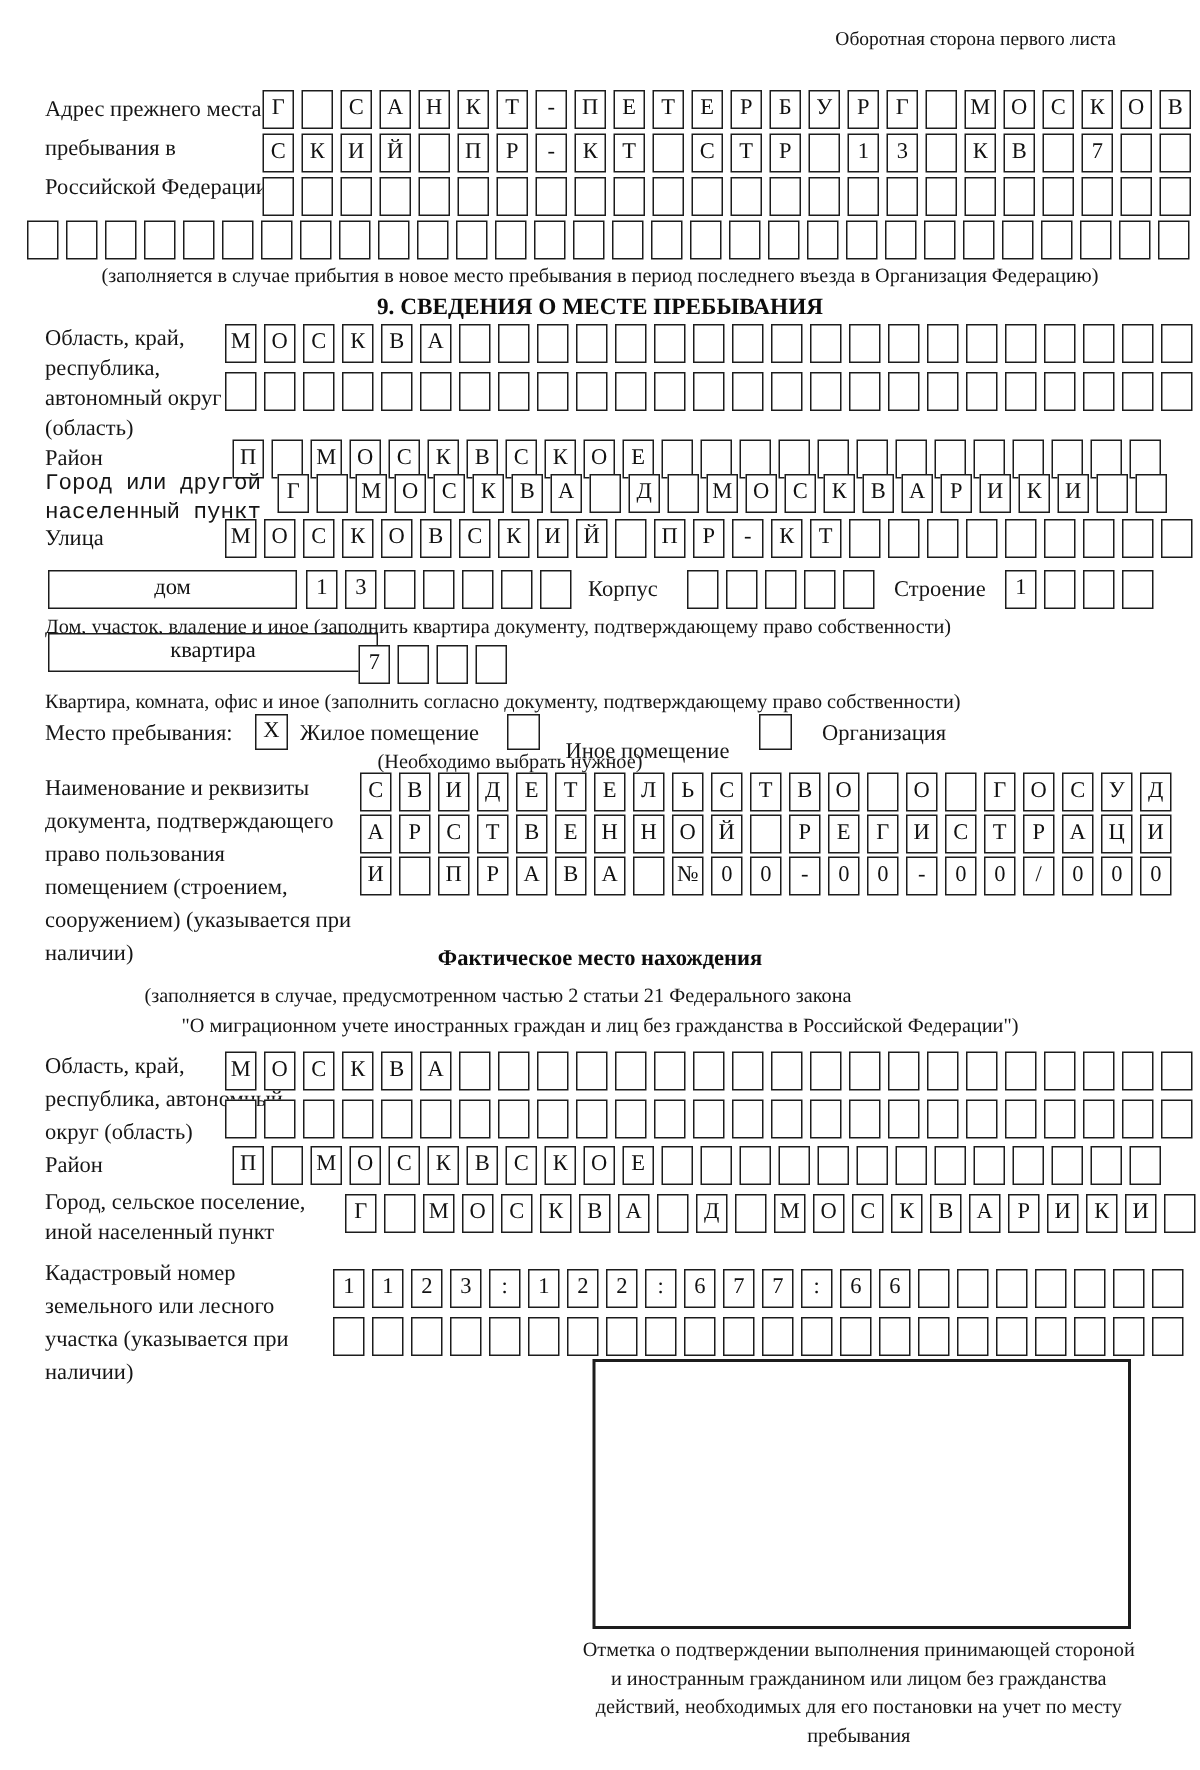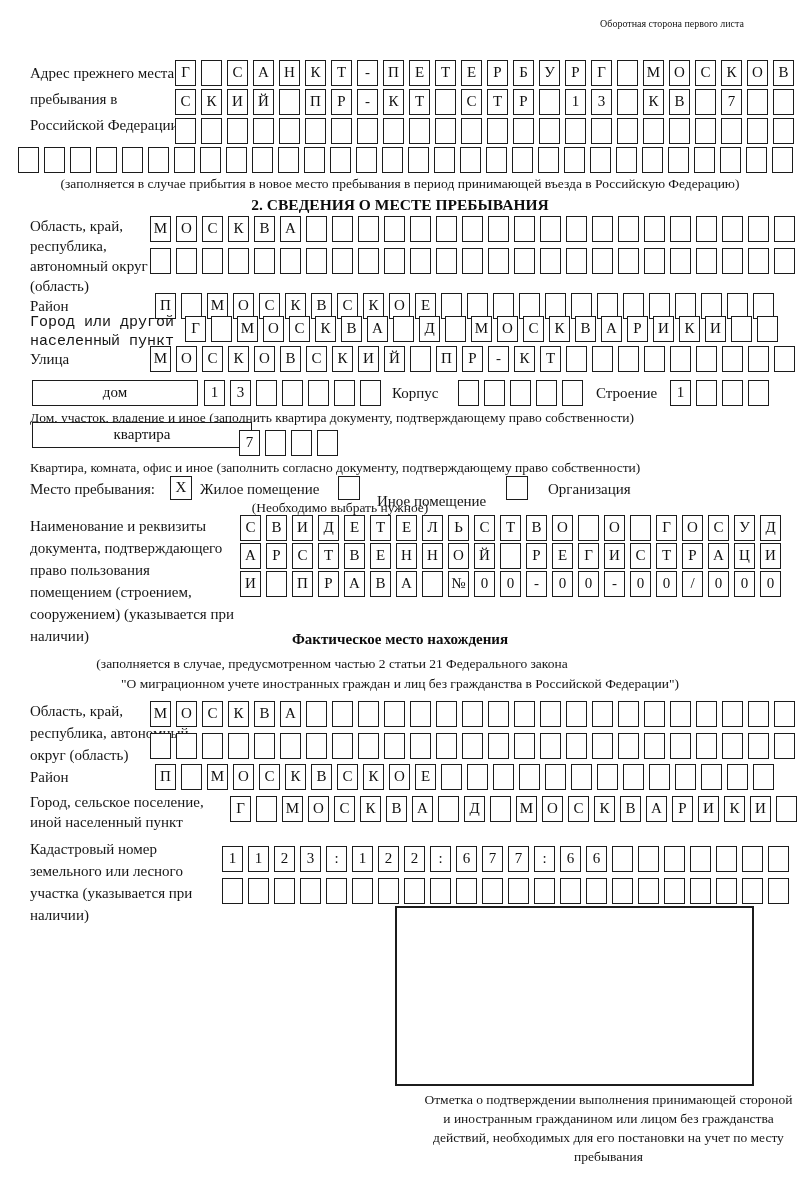--- a/index.html
+++ b/index.html
@@ -31,32 +31,32 @@
     text-align:center;vertical-align:middle;background:#fff;
   }
   .stampbox{
     position:absolute;border:2.5px solid #1c1c1c;background:#fff;
   }
   .ctr{text-align:center;}
 </style>
 </head>
 <body>
 
-<div class="abs note" style="top:18px;right:56px;font-size:10px;">Оборотная сторона первого листа</div>
+<div class="abs note" style="top:18px;right:56px;font-size:13px;">Оборотная сторона первого листа</div>
 
 <div class="abs lbl" style="left:30px;top:60px;width:150px;line-height:26px;">Адрес прежнего места пребывания в Российской Федерации</div>
 
 <div class="cellrow" style="left:175px;top:60px;"><span class="cell">Г</span><span class="cell"></span><span class="cell">С</span><span class="cell">А</span><span class="cell">Н</span><span class="cell">К</span><span class="cell">Т</span><span class="cell">-</span><span class="cell">П</span><span class="cell">Е</span><span class="cell">Т</span><span class="cell">Е</span><span class="cell">Р</span><span class="cell">Б</span><span class="cell">У</span><span class="cell">Р</span><span class="cell">Г</span><span class="cell"></span><span class="cell">М</span><span class="cell">О</span><span class="cell">С</span><span class="cell">К</span><span class="cell">О</span><span class="cell">В</span></div>
 <div class="cellrow" style="left:175px;top:89px;"><span class="cell">С</span><span class="cell">К</span><span class="cell">И</span><span class="cell">Й</span><span class="cell"></span><span class="cell">П</span><span class="cell">Р</span><span class="cell">-</span><span class="cell">К</span><span class="cell">Т</span><span class="cell"></span><span class="cell">С</span><span class="cell">Т</span><span class="cell">Р</span><span class="cell"></span><span class="cell">1</span><span class="cell">3</span><span class="cell"></span><span class="cell">К</span><span class="cell">В</span><span class="cell"></span><span class="cell">7</span><span class="cell"></span><span class="cell"></span></div>
 <div class="cellrow" style="left:175px;top:118px;"><span class="cell"></span><span class="cell"></span><span class="cell"></span><span class="cell"></span><span class="cell"></span><span class="cell"></span><span class="cell"></span><span class="cell"></span><span class="cell"></span><span class="cell"></span><span class="cell"></span><span class="cell"></span><span class="cell"></span><span class="cell"></span><span class="cell"></span><span class="cell"></span><span class="cell"></span><span class="cell"></span><span class="cell"></span><span class="cell"></span><span class="cell"></span><span class="cell"></span><span class="cell"></span><span class="cell"></span></div>
 <div class="cellrow" style="left:18px;top:147px;"><span class="cell"></span><span class="cell"></span><span class="cell"></span><span class="cell"></span><span class="cell"></span><span class="cell"></span><span class="cell"></span><span class="cell"></span><span class="cell"></span><span class="cell"></span><span class="cell"></span><span class="cell"></span><span class="cell"></span><span class="cell"></span><span class="cell"></span><span class="cell"></span><span class="cell"></span><span class="cell"></span><span class="cell"></span><span class="cell"></span><span class="cell"></span><span class="cell"></span><span class="cell"></span><span class="cell"></span><span class="cell"></span><span class="cell"></span><span class="cell"></span><span class="cell"></span><span class="cell"></span><span class="cell"></span></div>
 
-<div class="abs note ctr" style="left:0;top:176px;width:800px;">(заполняется в случае прибытия в новое место пребывания в период принимающей въезда в Российскую Федерацию)</div>
+<div class="abs note ctr" style="left:0;top:176px;width:800px;">(заполняется в случае прибытия в новое место пребывания в период последнего въезда в Организация Федерацию)</div>
 
-<div class="abs title ctr" style="left:0;top:196px;width:800px;">2. СВЕДЕНИЯ О МЕСТЕ ПРЕБЫВАНИЯ</div>
+<div class="abs title ctr" style="left:0;top:196px;width:800px;">9. СВЕДЕНИЯ О МЕСТЕ ПРЕБЫВАНИЯ</div>
 
 <div class="abs lbl" style="left:30px;top:216px;width:125px;">Область, край, республика, автономный округ (область)</div>
 <div class="cellrow" style="left:150px;top:216px;"><span class="cell">М</span><span class="cell">О</span><span class="cell">С</span><span class="cell">К</span><span class="cell">В</span><span class="cell">А</span><span class="cell"></span><span class="cell"></span><span class="cell"></span><span class="cell"></span><span class="cell"></span><span class="cell"></span><span class="cell"></span><span class="cell"></span><span class="cell"></span><span class="cell"></span><span class="cell"></span><span class="cell"></span><span class="cell"></span><span class="cell"></span><span class="cell"></span><span class="cell"></span><span class="cell"></span><span class="cell"></span><span class="cell"></span></div>
 <div class="cellrow" style="left:150px;top:248px;"><span class="cell"></span><span class="cell"></span><span class="cell"></span><span class="cell"></span><span class="cell"></span><span class="cell"></span><span class="cell"></span><span class="cell"></span><span class="cell"></span><span class="cell"></span><span class="cell"></span><span class="cell"></span><span class="cell"></span><span class="cell"></span><span class="cell"></span><span class="cell"></span><span class="cell"></span><span class="cell"></span><span class="cell"></span><span class="cell"></span><span class="cell"></span><span class="cell"></span><span class="cell"></span><span class="cell"></span><span class="cell"></span></div>
 
 <div class="abs lbl" style="left:30px;top:296px;">Район</div>
 <div class="cellrow" style="left:155px;top:293px;"><span class="cell">П</span><span class="cell"></span><span class="cell">М</span><span class="cell">О</span><span class="cell">С</span><span class="cell">К</span><span class="cell">В</span><span class="cell">С</span><span class="cell">К</span><span class="cell">О</span><span class="cell">Е</span><span class="cell"></span><span class="cell"></span><span class="cell"></span><span class="cell"></span><span class="cell"></span><span class="cell"></span><span class="cell"></span><span class="cell"></span><span class="cell"></span><span class="cell"></span><span class="cell"></span><span class="cell"></span><span class="cell"></span></div>
 
 <div class="abs lbl" style="left:30px;top:313px;width:155px;line-height:19px;font-family:Liberation Mono, monospace;">Город или другой населенный пункт</div>
 <div class="cellrow" style="left:185px;top:316px;"><span class="cell">Г</span><span class="cell"></span><span class="cell">М</span><span class="cell">О</span><span class="cell">С</span><span class="cell">К</span><span class="cell">В</span><span class="cell">А</span><span class="cell"></span><span class="cell">Д</span><span class="cell"></span><span class="cell">М</span><span class="cell">О</span><span class="cell">С</span><span class="cell">К</span><span class="cell">В</span><span class="cell">А</span><span class="cell">Р</span><span class="cell">И</span><span class="cell">К</span><span class="cell">И</span><span class="cell"></span><span class="cell"></span></div>
@@ -102,13 +102,13 @@
 <div class="cellrow" style="left:155px;top:764px;"><span class="cell">П</span><span class="cell"></span><span class="cell">М</span><span class="cell">О</span><span class="cell">С</span><span class="cell">К</span><span class="cell">В</span><span class="cell">С</span><span class="cell">К</span><span class="cell">О</span><span class="cell">Е</span><span class="cell"></span><span class="cell"></span><span class="cell"></span><span class="cell"></span><span class="cell"></span><span class="cell"></span><span class="cell"></span><span class="cell"></span><span class="cell"></span><span class="cell"></span><span class="cell"></span><span class="cell"></span><span class="cell"></span></div>
 
 <div class="abs lbl" style="left:30px;top:792px;width:195px;line-height:20px;">Город, сельское поселение, иной населенный пункт</div>
 <div class="cellrow" style="left:230px;top:796px;"><span class="cell">Г</span><span class="cell"></span><span class="cell">М</span><span class="cell">О</span><span class="cell">С</span><span class="cell">К</span><span class="cell">В</span><span class="cell">А</span><span class="cell"></span><span class="cell">Д</span><span class="cell"></span><span class="cell">М</span><span class="cell">О</span><span class="cell">С</span><span class="cell">К</span><span class="cell">В</span><span class="cell">А</span><span class="cell">Р</span><span class="cell">И</span><span class="cell">К</span><span class="cell">И</span><span class="cell"></span></div>
 
 <div class="abs lbl" style="left:30px;top:838px;width:185px;line-height:22px;">Кадастровый номер земельного или лесного участка (указывается при наличии)</div>
 <div class="cellrow" style="left:222px;top:846px;"><span class="cell">1</span><span class="cell">1</span><span class="cell">2</span><span class="cell">3</span><span class="cell">:</span><span class="cell">1</span><span class="cell">2</span><span class="cell">2</span><span class="cell">:</span><span class="cell">6</span><span class="cell">7</span><span class="cell">7</span><span class="cell">:</span><span class="cell">6</span><span class="cell">6</span><span class="cell"></span><span class="cell"></span><span class="cell"></span><span class="cell"></span><span class="cell"></span><span class="cell"></span><span class="cell"></span></div>
 <div class="cellrow" style="left:222px;top:878px;"><span class="cell"></span><span class="cell"></span><span class="cell"></span><span class="cell"></span><span class="cell"></span><span class="cell"></span><span class="cell"></span><span class="cell"></span><span class="cell"></span><span class="cell"></span><span class="cell"></span><span class="cell"></span><span class="cell"></span><span class="cell"></span><span class="cell"></span><span class="cell"></span><span class="cell"></span><span class="cell"></span><span class="cell"></span><span class="cell"></span><span class="cell"></span><span class="cell"></span></div>
 
 <div class="stampbox" style="left:395px;top:906px;width:355px;height:176px;"></div>
-<div class="abs note ctr" style="left:385px;top:1090px;width:375px;line-height:19px;margin-left:36px;">Отметка о подтверждении выполнения принимающей стороной и иностранным гражданином или лицом без гражданства действий, необходимых для его постановки на учет по месту пребывания</div>
+<div class="abs note ctr" style="left:385px;top:1090px;width:375px;line-height:19px;">Отметка о подтверждении выполнения принимающей стороной и иностранным гражданином или лицом без гражданства действий, необходимых для его постановки на учет по месту пребывания</div>
 
 </body></html>

